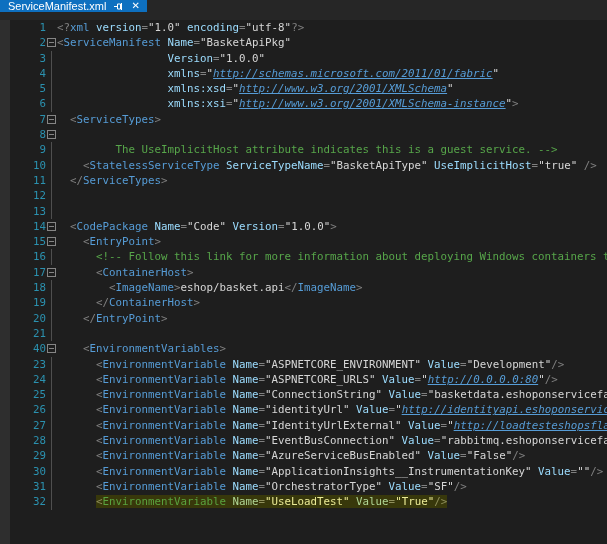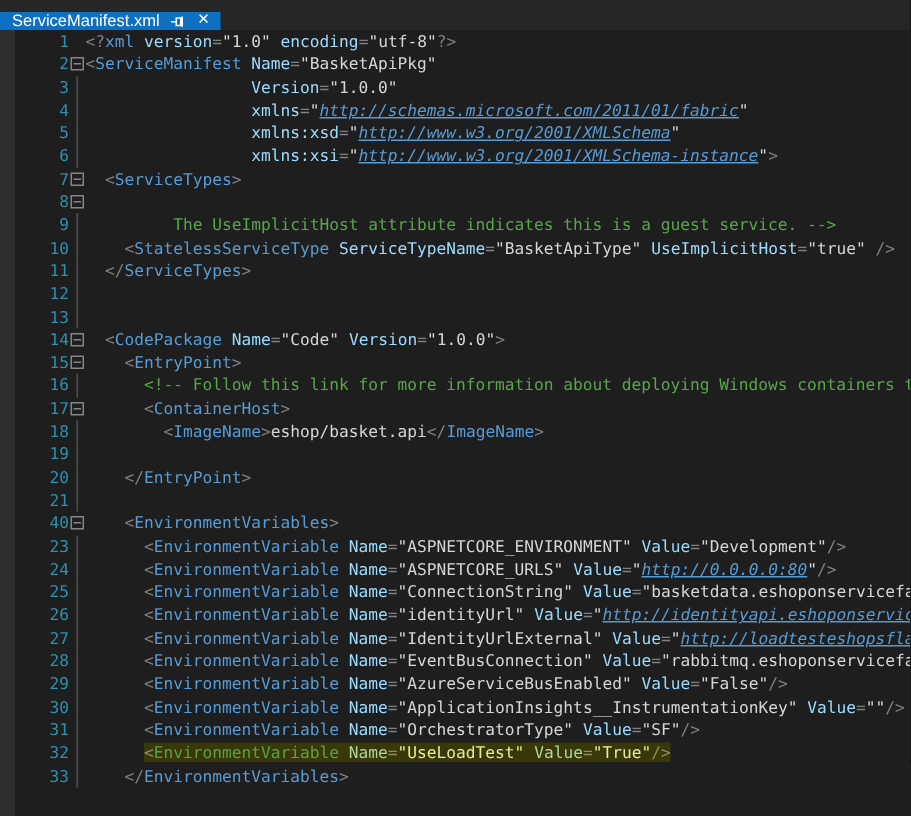--- a/index.html
+++ b/index.html
@@ -4,21 +4,21 @@
 <style>
   html,body{margin:0;padding:0;background:#111;}
   #window{
     width:607px;height:544px;overflow:hidden;position:relative;
     background:var(--bg,#1e1e1e);
     font-family:"DejaVu Sans Mono",monospace;
   }
   
   #tabbar{
     height:20px;background:var(--tabbar,#262626);
-    display:flex;align-items:flex-end;
+    display:flex;align-items:flex-start;
   }
   #tab{
     display:flex;align-items:center;gap:7px;
     background:var(--tab,#0e70c0);color:var(--tabText,#fff);
     padding:0 7px 0 8px;
     font-family:"Liberation Sans",sans-serif;font-size:11px;
     cursor:default;
   }
   #tab .ticon{display:flex;align-items:center;}
   #tab .closeg{font-size:10px;line-height:10px;font-family:"DejaVu Sans",sans-serif;}
@@ -88,30 +88,29 @@
         <div class="line"><span class="num">9</span><span class="fold"><span class="fline"></span></span><span class="code"><span class="tk-sp">         </span><span class="tk-c">The UseImplicitHost attribute indicates this is a guest service. --&gt;</span></span></div>
         <div class="line"><span class="num">10</span><span class="fold"><span class="fline"></span></span><span class="code"><span class="tk-sp">    </span><span class="tk-d">&lt;</span><span class="tk-t">StatelessServiceType</span><span class="tk-a"> ServiceTypeName</span><span class="tk-d">=</span><span class="tk-v">"BasketApiType"</span><span class="tk-a"> UseImplicitHost</span><span class="tk-d">=</span><span class="tk-v">"true"</span><span class="tk-d"> /&gt;</span></span></div>
         <div class="line"><span class="num">11</span><span class="fold"><span class="fline"></span></span><span class="code"><span class="tk-sp">  </span><span class="tk-d">&lt;/</span><span class="tk-t">ServiceTypes</span><span class="tk-d">&gt;</span></span></div>
         <div class="line"><span class="num">12</span><span class="fold"><span class="fline"></span></span><span class="code"></span></div>
         <div class="line"><span class="num">13</span><span class="fold"><span class="fline"></span></span><span class="code"><span class="tk-sp">  </span></span></div>
         <div class="line"><span class="num">14</span><span class="fold"><span class="fbox"></span></span><span class="code"><span class="tk-sp">  </span><span class="tk-d">&lt;</span><span class="tk-t">CodePackage</span><span class="tk-a"> Name</span><span class="tk-d">=</span><span class="tk-v">"Code"</span><span class="tk-a"> Version</span><span class="tk-d">=</span><span class="tk-v">"1.0.0"</span><span class="tk-d">&gt;</span></span></div>
         <div class="line"><span class="num">15</span><span class="fold"><span class="fbox"></span></span><span class="code"><span class="tk-sp">    </span><span class="tk-d">&lt;</span><span class="tk-t">EntryPoint</span><span class="tk-d">&gt;</span></span></div>
         <div class="line"><span class="num">16</span><span class="fold"><span class="fline"></span></span><span class="code"><span class="tk-sp">      </span><span class="tk-c">&lt;!-- Follow this link for more information about deploying Windows containers to S</span></span></div>
         <div class="line"><span class="num">17</span><span class="fold"><span class="fbox"></span></span><span class="code"><span class="tk-sp">      </span><span class="tk-d">&lt;</span><span class="tk-t">ContainerHost</span><span class="tk-d">&gt;</span></span></div>
         <div class="line"><span class="num">18</span><span class="fold"><span class="fline"></span></span><span class="code"><span class="tk-sp">        </span><span class="tk-d">&lt;</span><span class="tk-t">ImageName</span><span class="tk-d">&gt;</span><span class="tk-v">eshop/basket.api</span><span class="tk-d">&lt;/</span><span class="tk-t">ImageName</span><span class="tk-d">&gt;</span></span></div>
-        <div class="line"><span class="num">19</span><span class="fold"><span class="fline"></span></span></div>
+        <div class="line"><span class="num">19</span><span class="fold"><span class="fline"></span></span><span class="code"><span class="tk-sp">      </span><span class="tk-d">&lt;/</span><span class="tk-t">ContainerHost</span><span class="tk-d">&gt;</span></span></div>
         <div class="line"><span class="num">20</span><span class="fold"><span class="fline"></span></span><span class="code"><span class="tk-sp">    </span><span class="tk-d">&lt;/</span><span class="tk-t">EntryPoint</span><span class="tk-d">&gt;</span></span></div>
         <div class="line"><span class="num">21</span><span class="fold"><span class="fline"></span></span><span class="code"><span class="tk-sp">    </span></span></div>
         <div class="line"><span class="num">40</span><span class="fold"><span class="fbox"></span></span><span class="code"><span class="tk-sp">    </span><span class="tk-d">&lt;</span><span class="tk-t">EnvironmentVariables</span><span class="tk-d">&gt;</span></span></div>
         <div class="line"><span class="num">23</span><span class="fold"><span class="fline"></span></span><span class="code"><span class="tk-sp">      </span><span class="tk-d">&lt;</span><span class="tk-t">EnvironmentVariable</span><span class="tk-a"> Name</span><span class="tk-d">=</span><span class="tk-v">"ASPNETCORE_ENVIRONMENT"</span><span class="tk-a"> Value</span><span class="tk-d">=</span><span class="tk-v">"Development"</span><span class="tk-d">/&gt;</span></span></div>
         <div class="line"><span class="num">24</span><span class="fold"><span class="fline"></span></span><span class="code"><span class="tk-sp">      </span><span class="tk-d">&lt;</span><span class="tk-t">EnvironmentVariable</span><span class="tk-a"> Name</span><span class="tk-d">=</span><span class="tk-v">"ASPNETCORE_URLS"</span><span class="tk-a"> Value</span><span class="tk-d">=</span><span class="tk-v">"</span><span class="tk-u">http://0.0.0.0:80</span><span class="tk-v">"</span><span class="tk-d">/&gt;</span></span></div>
         <div class="line"><span class="num">25</span><span class="fold"><span class="fline"></span></span><span class="code"><span class="tk-sp">      </span><span class="tk-d">&lt;</span><span class="tk-t">EnvironmentVariable</span><span class="tk-a"> Name</span><span class="tk-d">=</span><span class="tk-v">"ConnectionString"</span><span class="tk-a"> Value</span><span class="tk-d">=</span><span class="tk-v">"basketdata.eshoponservicefab</span></span></div>
         <div class="line"><span class="num">26</span><span class="fold"><span class="fline"></span></span><span class="code"><span class="tk-sp">      </span><span class="tk-d">&lt;</span><span class="tk-t">EnvironmentVariable</span><span class="tk-a"> Name</span><span class="tk-d">=</span><span class="tk-v">"identityUrl"</span><span class="tk-a"> Value</span><span class="tk-d">=</span><span class="tk-v">"</span><span class="tk-u">http://identityapi.eshoponservic</span></span></div>
         <div class="line"><span class="num">27</span><span class="fold"><span class="fline"></span></span><span class="code"><span class="tk-sp">      </span><span class="tk-d">&lt;</span><span class="tk-t">EnvironmentVariable</span><span class="tk-a"> Name</span><span class="tk-d">=</span><span class="tk-v">"IdentityUrlExternal"</span><span class="tk-a"> Value</span><span class="tk-d">=</span><span class="tk-v">"</span><span class="tk-u">http://loadtesteshopsfla</span></span></div>
         <div class="line"><span class="num">28</span><span class="fold"><span class="fline"></span></span><span class="code"><span class="tk-sp">      </span><span class="tk-d">&lt;</span><span class="tk-t">EnvironmentVariable</span><span class="tk-a"> Name</span><span class="tk-d">=</span><span class="tk-v">"EventBusConnection"</span><span class="tk-a"> Value</span><span class="tk-d">=</span><span class="tk-v">"rabbitmq.eshoponservicefab</span></span></div>
         <div class="line"><span class="num">29</span><span class="fold"><span class="fline"></span></span><span class="code"><span class="tk-sp">      </span><span class="tk-d">&lt;</span><span class="tk-t">EnvironmentVariable</span><span class="tk-a"> Name</span><span class="tk-d">=</span><span class="tk-v">"AzureServiceBusEnabled"</span><span class="tk-a"> Value</span><span class="tk-d">=</span><span class="tk-v">"False"</span><span class="tk-d">/&gt;</span></span></div>
         <div class="line"><span class="num">30</span><span class="fold"><span class="fline"></span></span><span class="code"><span class="tk-sp">      </span><span class="tk-d">&lt;</span><span class="tk-t">EnvironmentVariable</span><span class="tk-a"> Name</span><span class="tk-d">=</span><span class="tk-v">"ApplicationInsights__InstrumentationKey"</span><span class="tk-a"> Value</span><span class="tk-d">=</span><span class="tk-v">""</span><span class="tk-d">/&gt;</span></span></div>
         <div class="line"><span class="num">31</span><span class="fold"><span class="fline"></span></span><span class="code"><span class="tk-sp">      </span><span class="tk-d">&lt;</span><span class="tk-t">EnvironmentVariable</span><span class="tk-a"> Name</span><span class="tk-d">=</span><span class="tk-v">"OrchestratorType"</span><span class="tk-a"> Value</span><span class="tk-d">=</span><span class="tk-v">"SF"</span><span class="tk-d">/&gt;</span></span></div>
         <div class="line"><span class="num">32</span><span class="fold"><span class="fline"></span></span><span class="code"><span class="tk-sp">      </span><span class="hlbg"><span class="tk-d">&lt;</span><span class="tk-t">EnvironmentVariable</span><span class="tk-a"> Name</span><span class="tk-d">=</span><span class="tk-v">"UseLoadTest"</span><span class="tk-a"> Value</span><span class="tk-d">=</span><span class="tk-v">"True"</span><span class="tk-d">/&gt;</span></span></span></div>
-        <div class="line"><span class="num">33</span><span class="fold"><span class="fline"></span></span><span class="code"><span class="tk-sp">    </span><span class="tk-d">&lt;/</span><span class="tk-t">EnvironmentVariables</span><span class="tk-d">&gt;</span></span></div>
       </div>
   </div>
 </div>
 
 </body></html>

